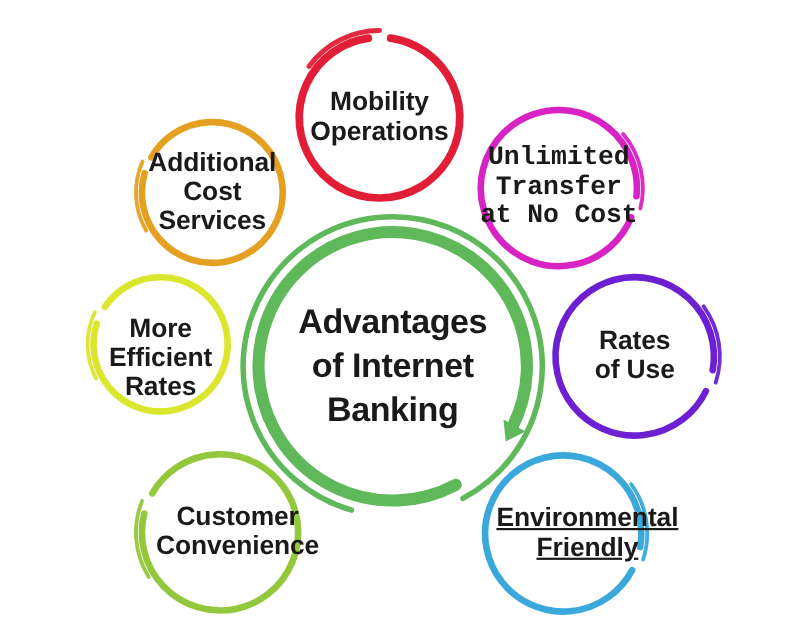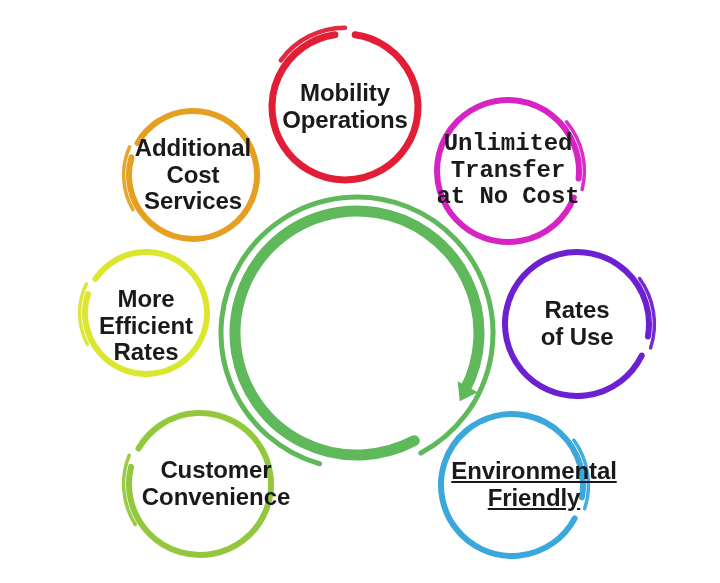--- a/index.html
+++ b/index.html
@@ -72,20 +72,23 @@
         <path d="M 132.90 209.70 A 69.4 69.4 0 0 1 129.60 146.77" fill="none" stroke="#E5A021" stroke-width="3.5" stroke-linecap="round" opacity="0.95"></path>
       </g>
 
     <g id="center-ring-group">
         <path d="M 414.28 440.72 A 122 122 0 1 1 464.72 390.28" fill="none" stroke="#5FB85A" stroke-width="11" stroke-linecap="round"></path>
         <path d="M 319.51 463.73 A 136 136 0 1 1 420.85 453.08" fill="none" stroke="#5FB85A" stroke-width="5" stroke-linecap="round"></path>
         <polygon points="477.7196063287891,392.27553065987865 457.7196063287891,381.27553065987865 459.7196063287891,401.27553065987865" fill="#5FB85A"></polygon>
       </g>
   </svg>
 
+  <div class="node-label center-label" id="center-label" style="left: 227px; top: 258px; width: 260px; height: 150px; display: flex; flex-direction: column; align-items: center; justify-content: center;">Advantages
+of Internet
+Banking</div>
 
   <div id="labels">
       <div class="node-label satellite-label" style="left: 255px; top: 67px; width: 180px; height: 80px; display: flex; flex-direction: column; align-items: center; justify-content: center;">Mobility
 Operations</div>
       <div class="node-label satellite-label" style="left: 418px; top: 131px; width: 180px; height: 80px; display: flex; flex-direction: column; align-items: center; justify-content: center; font-family: Liberation Mono, monospace;">Unlimited
 Transfer
 at No Cost</div>
       <div class="node-label satellite-label" style="left: 487px; top: 284px; width: 180px; height: 80px; display: flex; flex-direction: column; align-items: center; justify-content: center;">Rates
 of Use</div>
       <div class="node-label satellite-label" style="left: 444px; top: 445px; width: 180px; height: 80px; display: flex; flex-direction: column; align-items: center; justify-content: center; text-decoration: underline;">Environmental

